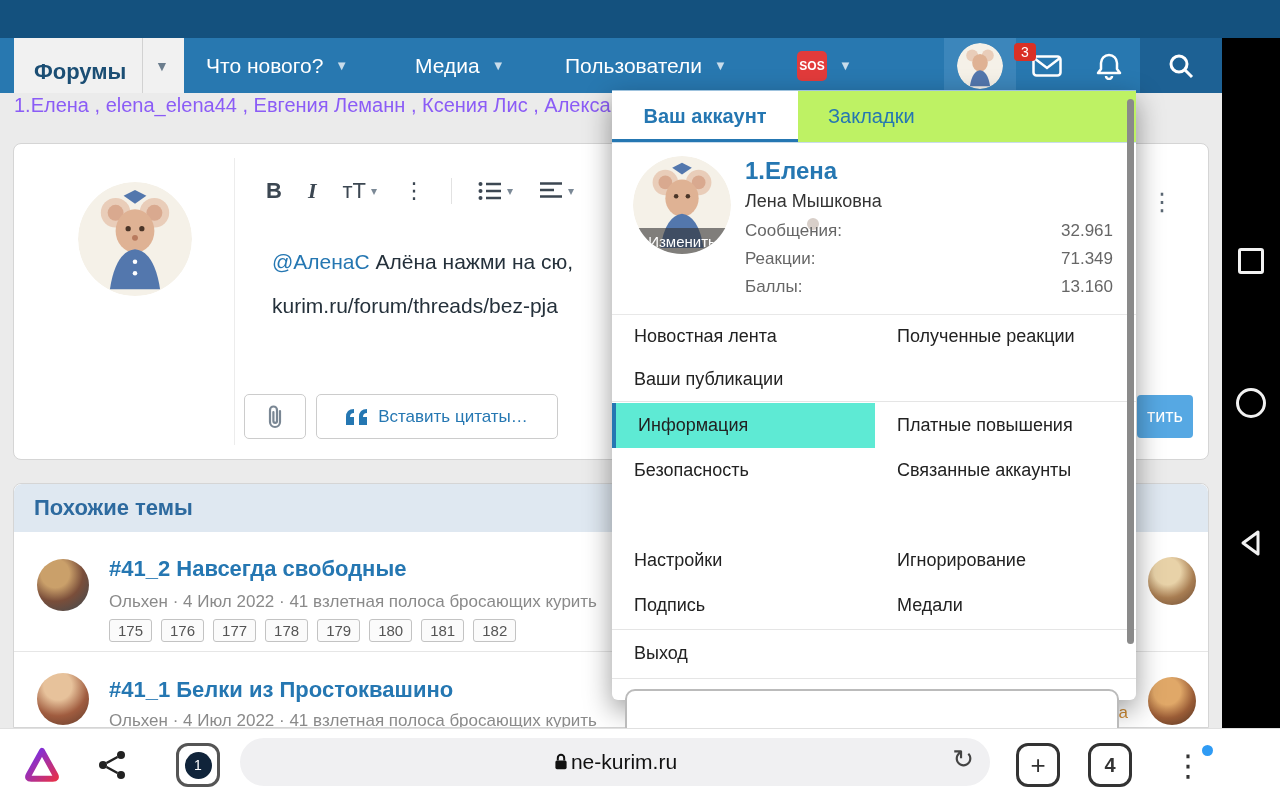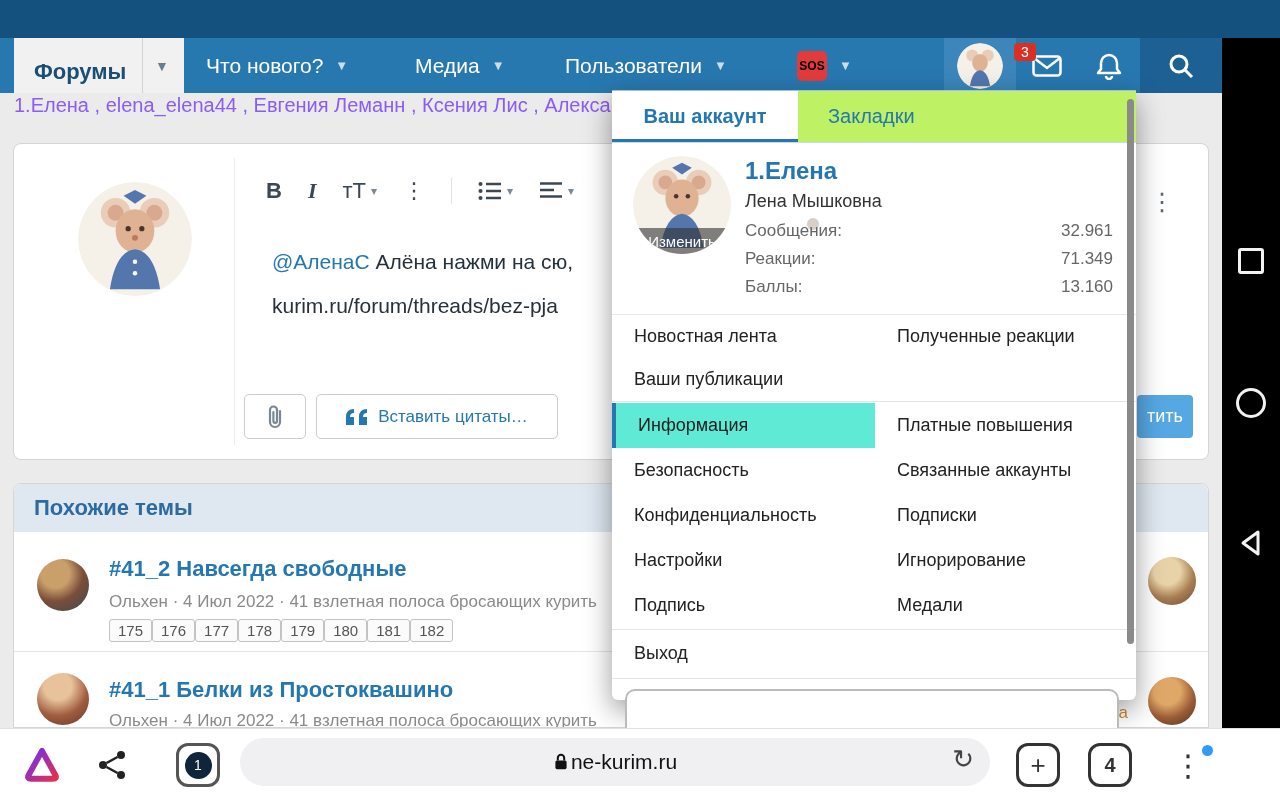--- a/index.html
+++ b/index.html
@@ -41,21 +41,21 @@
   #similar-card { left:13px; top:390px; width:1196px; height:245px; border-radius:8px 8px 0 0; overflow:hidden; }
   #similar-header { height:48px; background:#dfe8f1; color:#2d6a9f; font-size:22px; font-weight:bold;
     line-height:48px; padding-left:20px; border-radius:8px 8px 0 0; }
   .thread-row { position:absolute; left:0; width:100%; }
   #thread1 { top:48px; height:120px; border-bottom:1px solid #e6e6e6; }
   #thread2 { top:168px; height:120px; }
   .t-avatar { position:absolute; left:23px; width:52px; height:52px; }
   .t-avatar-r { position:absolute; left:1134px; width:48px; height:48px; }
   .t-title { position:absolute; left:95px; font-size:22px; font-weight:bold; color:#2577b2; white-space:nowrap; }
   .t-meta { position:absolute; left:95px; font-size:17px; color:#8a8a8a; white-space:nowrap; }
-  .chips { position:absolute; display:flex; }
+  .chips { position:absolute; display:flex; gap:9px; }
   .chip { height:23px; padding:0 8px; border:1px solid #c3c3c3; border-radius:3px; background:#fbfbfb;
     color:#555; font-size:15px; display:flex; align-items:center; }
   #t2-views { position:absolute; left:765px; top:51px; font-size:17px; color:#8a8a8a; }
   #t2-user { position:absolute; left:1077px; top:51px; font-size:17px; color:#cd8a33; }
 
   .av-g1 { background:radial-gradient(circle at 35% 28%, #caa06a 0 28%, #7a4e3a 55%, #3a4a52 100%); }
   .av-g2 { background:radial-gradient(circle at 40% 30%, #e8d2a8 0 30%, #a87d52 60%, #6a4a33 100%); }
   .av-g3 { background:radial-gradient(circle at 40% 25%, #e7c29b 0 28%, #a05c3f 60%, #5f3b2c 100%); }
   .av-g4 { background:radial-gradient(circle at 40% 30%, #e0a868 0 30%, #9a5c36 60%, #4f3222 100%); }
 
@@ -66,21 +66,21 @@
   #tab-forums .lbl { font-size:22px; font-weight:bold; color:#1b4e74; padding:0 16px 0 20px;margin-top:12px; }
   #tab-forums .arr { border-left:1px solid #d2d2d2; height:55px; width:38px; display:flex; align-items:center;
     justify-content:center; color:#6b7d8d; font-size:14px; }
   .nav-item { position:absolute; top:0; height:55px; display:flex; align-items:center; gap:12px;
     color:#fff; font-size:21px; }
   .nav-item .arr { color:rgba(255,255,255,.75); font-size:13px; }
   #nav-whatsnew { left:206px; }
   #nav-media { left:415px; }
   #nav-users { left:565px; }
   #nav-sos { left:797px; }
-  #sos-box { width:30px; height:30px; background:#e23b3b; border-radius:5px; color:#000000; font-weight:bold;
+  #sos-box { width:30px; height:30px; background:#e23b3b; border-radius:5px; color:#ffffff; font-weight:bold;
     font-size:12px; display:flex; align-items:center; justify-content:center; }
   .nav-block { position:absolute; top:0; height:55px; display:flex; align-items:center; justify-content:center; }
   #nav-avatar-block { left:944px; width:72px; background:#3c86bb; }
   #nav-avatar { width:46px; height:46px; }
   #nav-badge { position:absolute; left:1014px; top:5px; background:#d93025; color:#fff; font-size:14px;
     padding:1px 7px; border-radius:4px; z-index:5; }
   #nav-mail-block { left:1016px; width:62px; }
   #nav-bell-block { left:1078px; width:62px; }
   #nav-search-block { left:1140px; width:82px; background:#1d6194; }
 
@@ -354,24 +354,20 @@
     </div>
     <div class="dd-sep" style="top:310px;"></div>
     <div class="dd-row" style="top:312px;">
       <div class="dd-cell-l dd-hl">Информация</div>
       <div class="dd-cell-r">Платные повышения</div>
     </div>
     <div class="dd-row" style="top:357px;">
       <div class="dd-cell-l">Безопасность</div>
       <div class="dd-cell-r">Связанные аккаунты</div>
     </div>
-    <div class="dd-row" style="top:402px;">
-      <div class="dd-cell-l">Конфиденциальность</div>
-      <div class="dd-cell-r">Подписки</div>
-    </div>
     <div class="dd-row" style="top:447px;">
       <div class="dd-cell-l">Настройки</div>
       <div class="dd-cell-r">Игнорирование</div>
     </div>
     <div class="dd-row" style="top:492px;">
       <div class="dd-cell-l">Подпись</div>
       <div class="dd-cell-r">Медали</div>
     </div>
     <div class="dd-sep" style="top:538px;"></div>
     <div class="dd-row" style="top:540px;">

